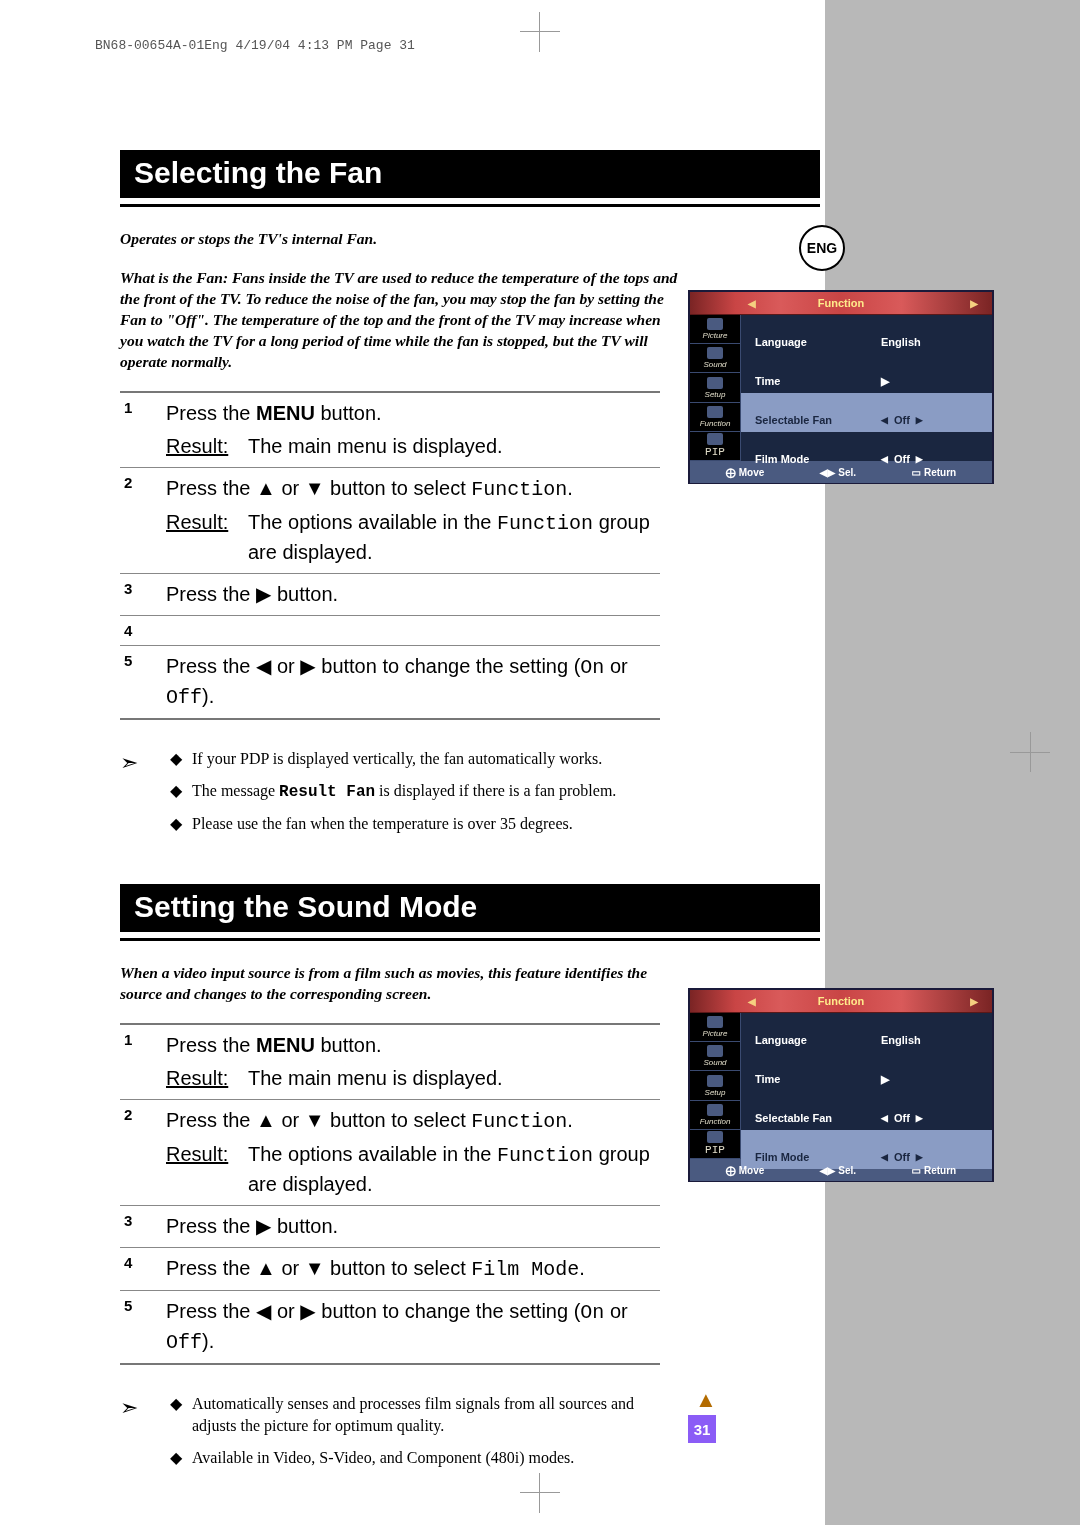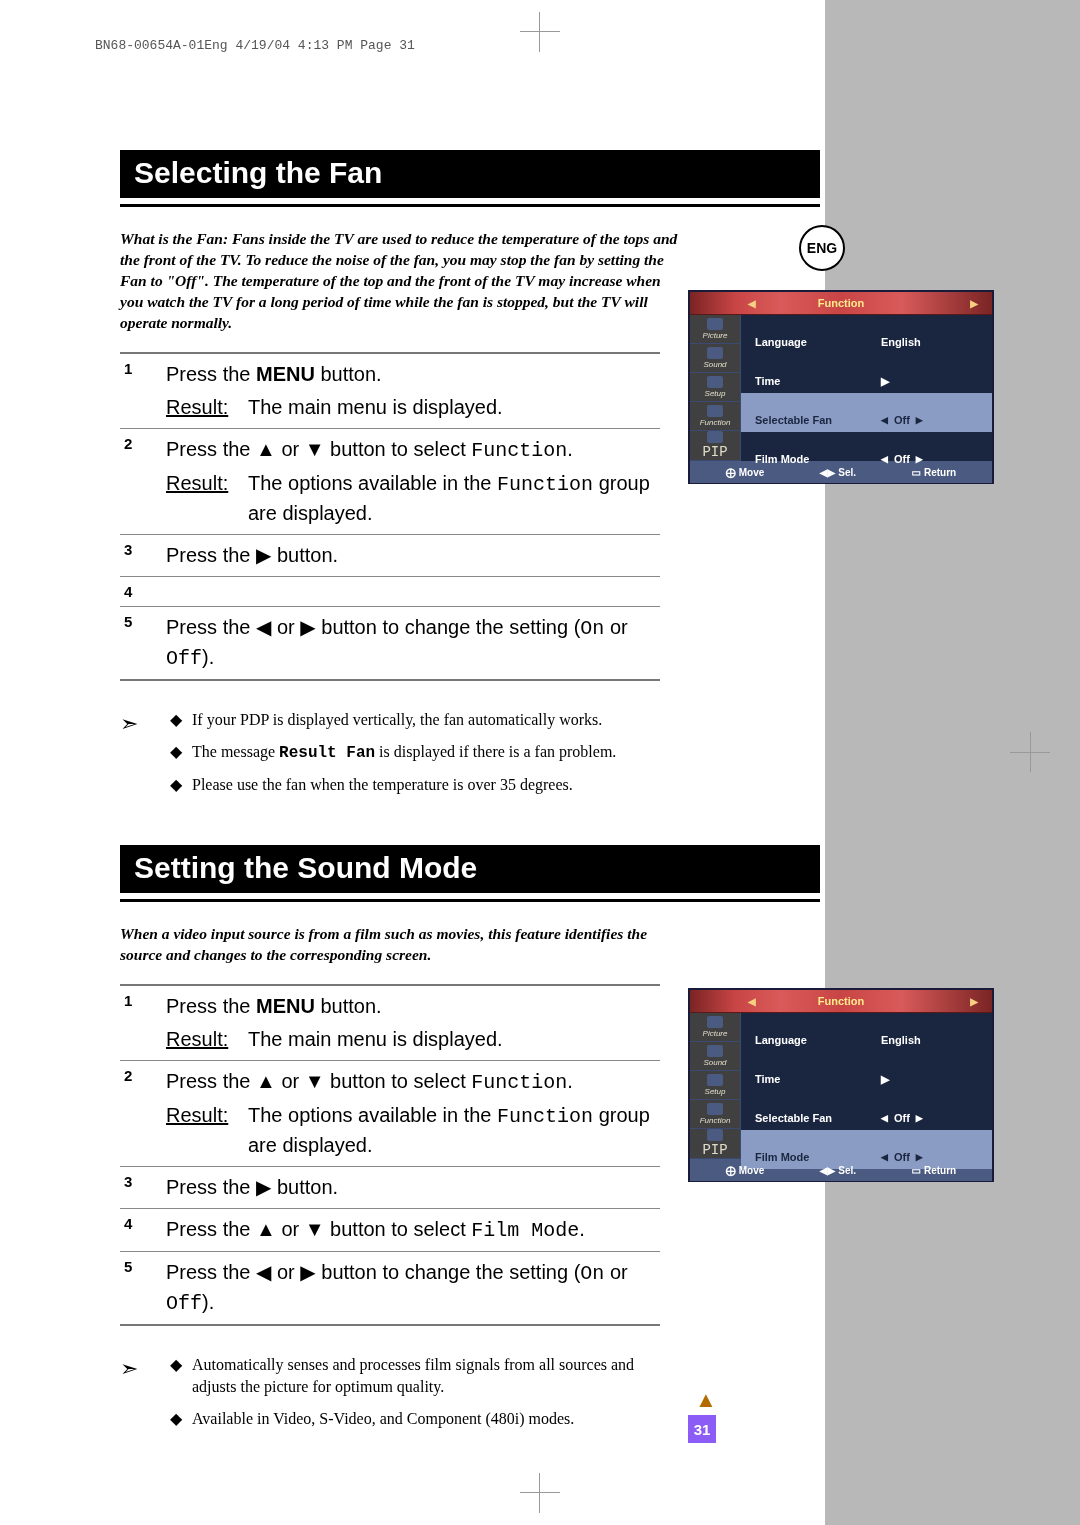--- a/index.html
+++ b/index.html
@@ -178,37 +178,37 @@
   .osd-header::after {
     content:"▶"; position:absolute; right:14px; color:#f5d080; font-size:10px;
   }
   .osd-body {
     display:flex;
     height:146px;
     background:#1a2640;
   }
   .osd-sidebar {
     width:50px;
-    background:#404040;
+    background:#000000;
     border-right:1px solid #3a4a70;
     display:flex;
     flex-direction:column;
   }
   .osd-sideitem {
     flex:1;
     display:flex;
     align-items:center;
     justify-content:center;
     font-size:8px;
     color:#e0dcc8;
     font-style:italic;
     flex-direction:column;
     border-bottom:1px solid #3a4a70;
   }
-  .osd-sideitem.pip { font-family: "Courier New", monospace; font-style:normal; font-size:14px;}
+  .osd-sideitem.pip { font-family: "Courier New", monospace; font-style:normal; font-size:11px;}
   .osd-sideicon {
     width:16px; height:12px; background:#4a5a80; border-radius:2px; margin-bottom:1px;
   }
   .osd-main {
     flex:1;
     color:#fff;
     font-size:11px;
   }
   .osd-row {
     display:flex;
@@ -406,20 +406,21 @@
     <span>◀▶ <span>Sel.</span></span>
     <span>▭ <span>Return</span></span>
   </div>
 </div>
 
 <div class="content">
 
   <div class="section-title-bar">Selecting the Fan</div>
   <div class="section-underline"></div>
 
+  <div class="intro-italic">Operates or stops the TV's internal Fan.</div>
   <div class="intro-italic">What is the Fan: Fans inside the TV are used to reduce the temperature of the tops and the front of the TV. To reduce the noise of the fan, you may stop the fan by setting the Fan to "Off". The temperature of the top and the front of the TV may increase when you watch the TV for a long period of time while the fan is stopped, but the TV will operate normally.</div>
 
   <div class="steps" id="steps1">
       <div class="step-row">
         <div class="step-num">1</div>
         <div class="step-body">Press the <b>MENU</b> button.<div class="result-line">
             <div class="result-label">Result:</div>
             <div>The main menu is displayed.</div>
           </div></div>
       </div>

